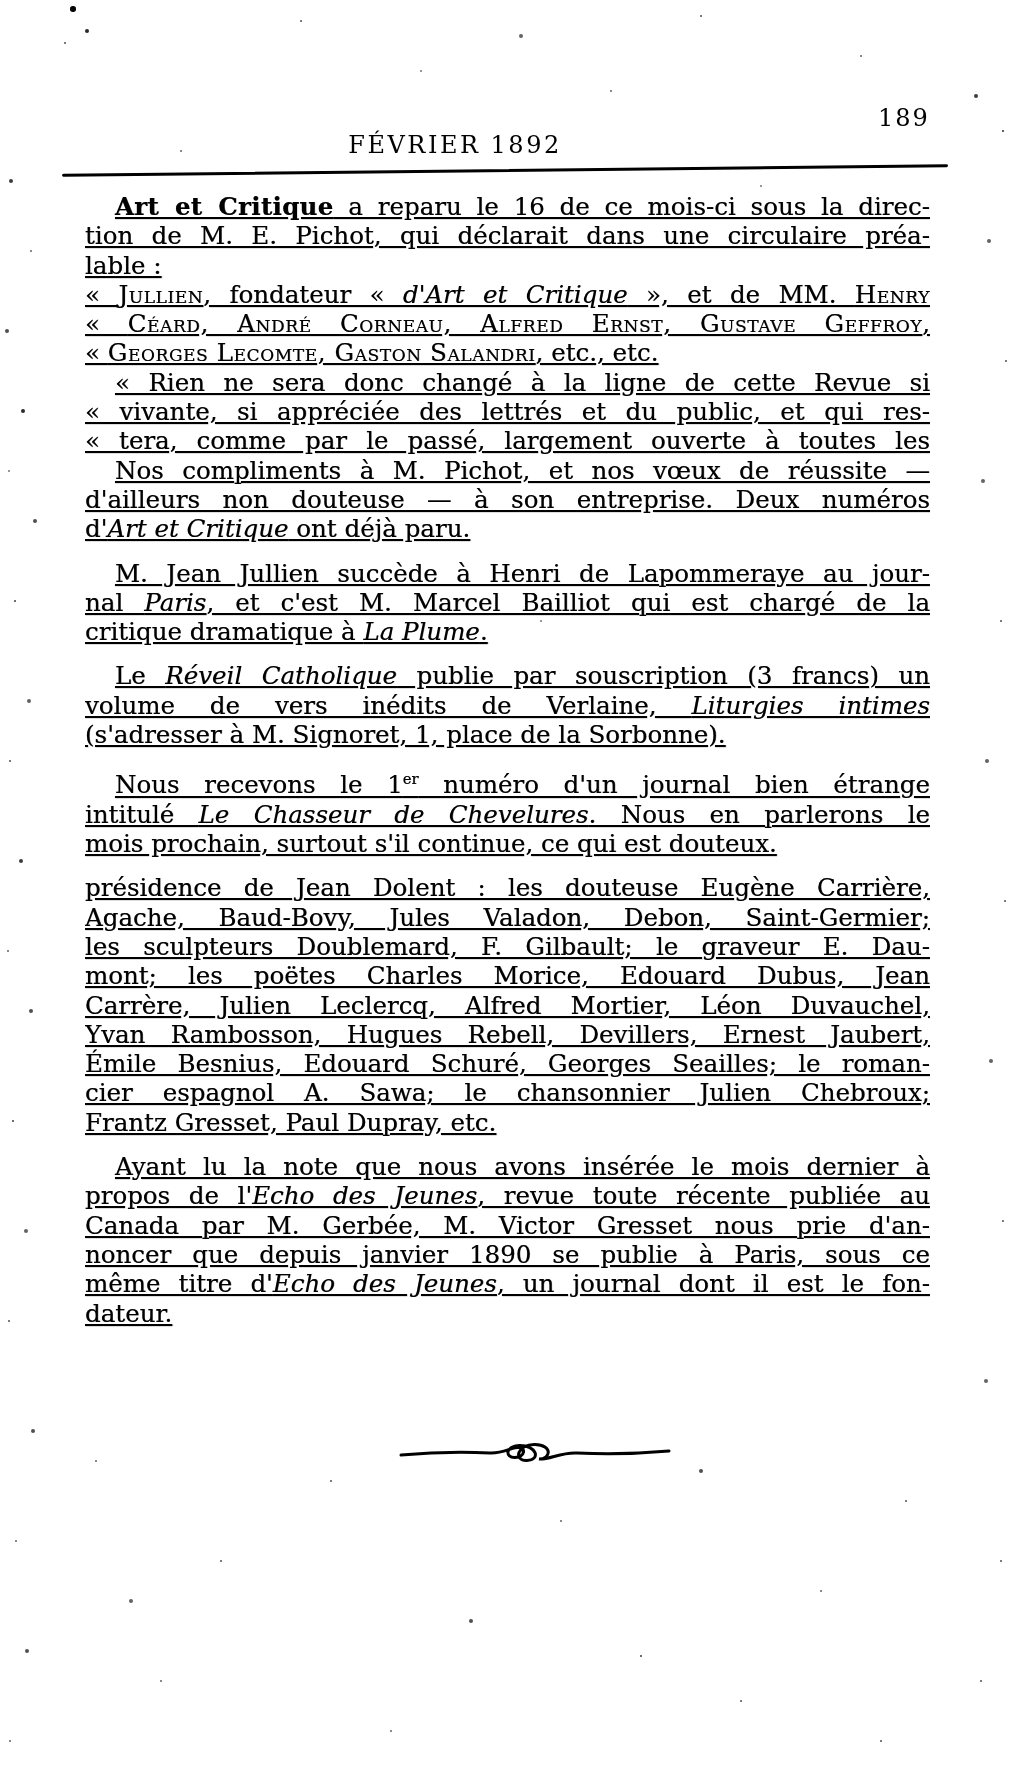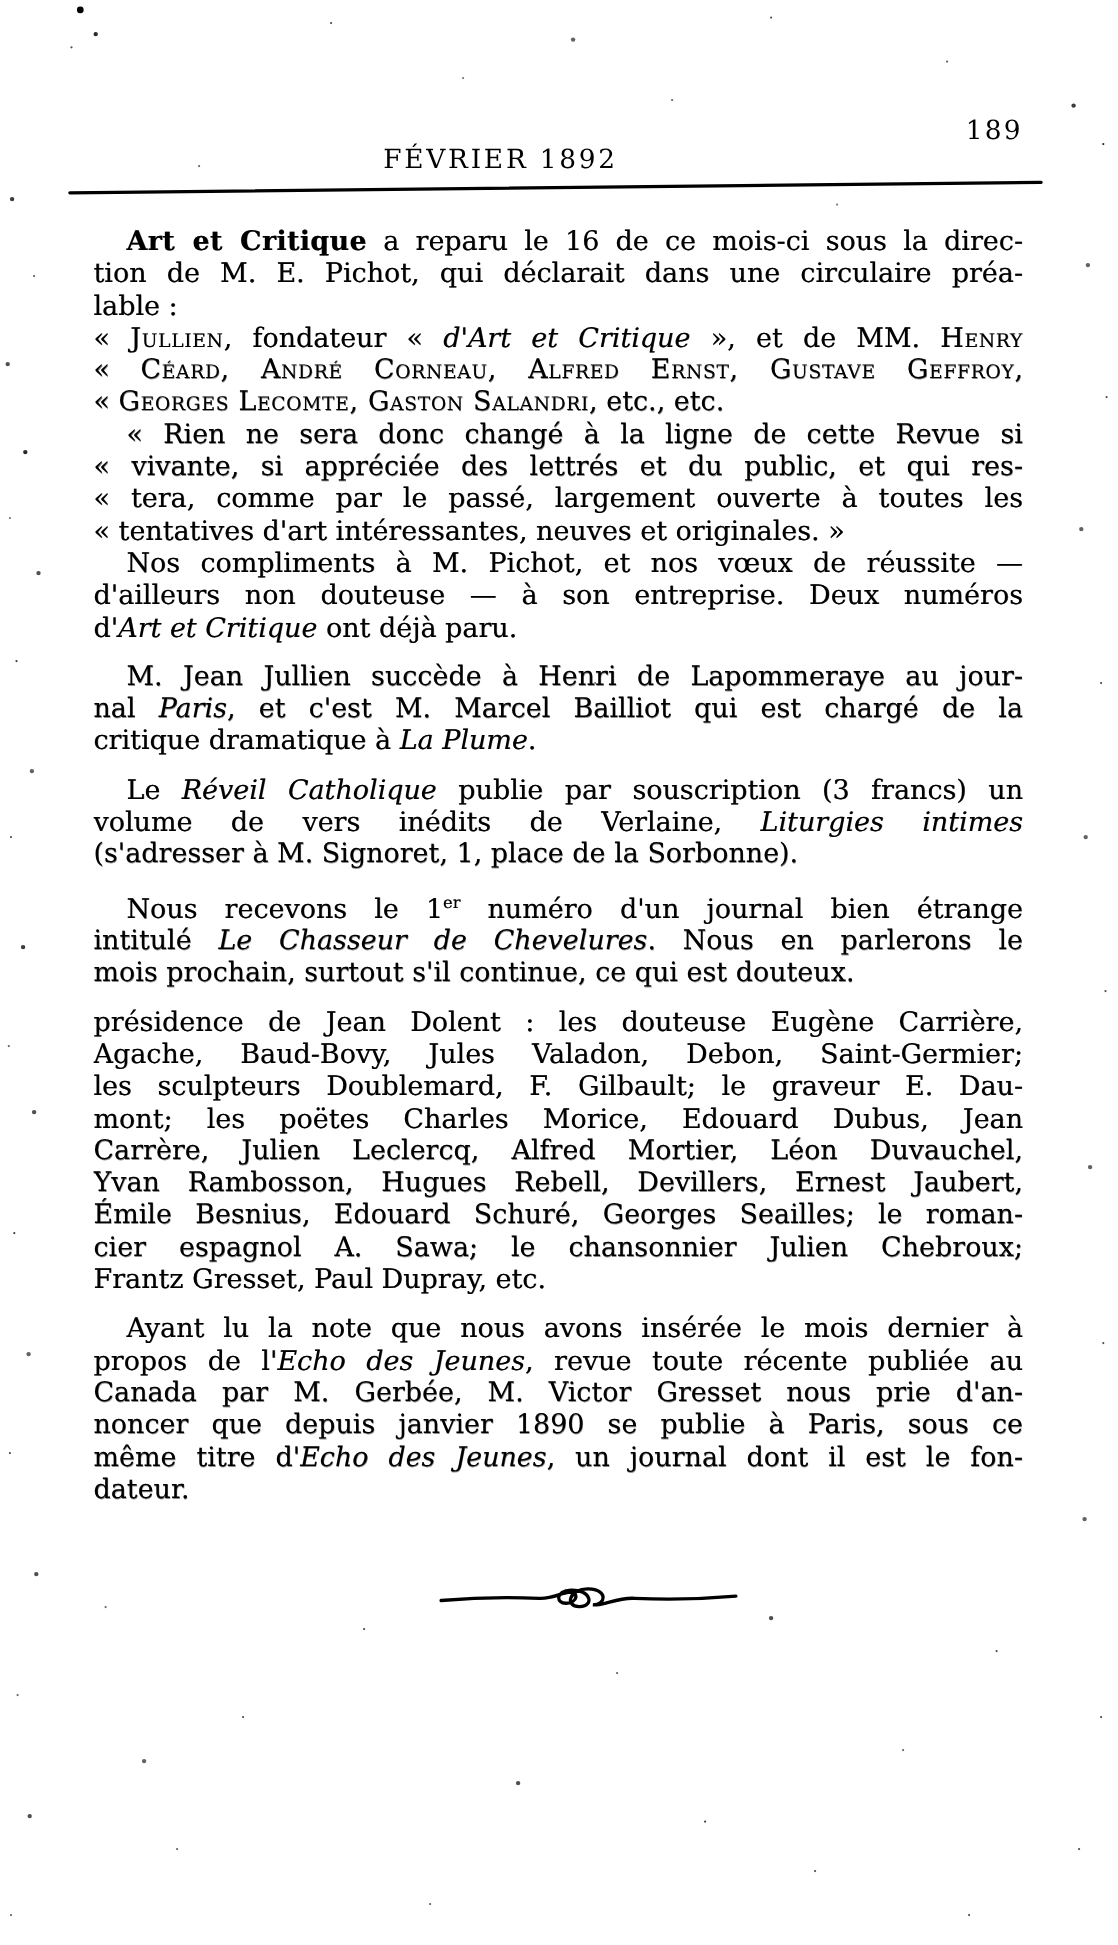--- a/index.html
+++ b/index.html
@@ -30,21 +30,21 @@
   .head-rule{
     position:absolute;top:169px;left:62px;width:886px;height:3px;
     background:#0a0a0a;border-radius:2px;
     transform:rotate(-0.62deg);
   }
   
   .body-text{
     position:absolute;left:85px;top:192px;width:845px;
     font-size:24.5px;line-height:29.3px;
   }
-  .para{margin:12px 0 15px 0;padding:0;}
+  .para{margin:0 0 15px 0;padding:0;text-decoration:underline;}
   .line{
     display:block;
     white-space:nowrap;
     text-align:justify;
     overflow:hidden;
     text-shadow:0.4px 0.3px 0 rgba(0,0,0,0.45), -0.2px 0 0 rgba(0,0,0,0.25);
   }
   .line.j{text-align-last:justify;}
   .line.l{text-align-last:left;}
   .line.ind{padding-left:30px;}
@@ -100,21 +100,20 @@
       <p class="para">
         <span class="line j ind"><span class="seg-b">Art et Critique</span><span> a reparu le 16 de ce mois-ci sous la direc-</span></span>
         <span class="line j"><span>tion de M. E. Pichot, qui déclarait dans une circulaire préa-</span></span>
         <span class="line l"><span>lable :</span></span>
         <span class="line j"><span>« </span><span class="seg-sc">Jullien</span><span>, fondateur « </span><span class="seg-i">d'Art et Critique</span><span> », et de MM. </span><span class="seg-sc">Henry</span></span>
         <span class="line j"><span>« </span><span class="seg-sc">Céard, André Corneau, Alfred Ernst, Gustave Geffroy</span><span>,</span></span>
         <span class="line l"><span>« </span><span class="seg-sc">Georges Lecomte, Gaston Salandri</span><span>, etc., etc.</span></span>
         <span class="line j ind"><span>« Rien ne sera donc changé à la ligne de cette Revue si</span></span>
         <span class="line j"><span>« vivante, si appréciée des lettrés et du public, et qui res-</span></span>
         <span class="line j"><span>« tera, comme par le passé, largement ouverte à toutes les</span></span>
-        <span class="line l"><span>« tentatives d'art intéressantes, neuves et originales. »</span></span>
         <span class="line j ind"><span>Nos compliments à M. Pichot, et nos vœux de réussite —</span></span>
         <span class="line j"><span>d'ailleurs non douteuse — à son entreprise. Deux numéros</span></span>
         <span class="line l"><span>d'</span><span class="seg-i">Art et Critique</span><span> ont déjà paru.</span></span>
       </p>
       <p class="para">
         <span class="line j ind"><span>M. Jean Jullien succède à Henri de Lapommeraye au jour-</span></span>
         <span class="line j"><span>nal </span><span class="seg-i">Paris</span><span>, et c'est M. Marcel Bailliot qui est chargé de la</span></span>
         <span class="line l"><span>critique dramatique à </span><span class="seg-i">La Plume</span><span>.</span></span>
       </p>
       <p class="para">

